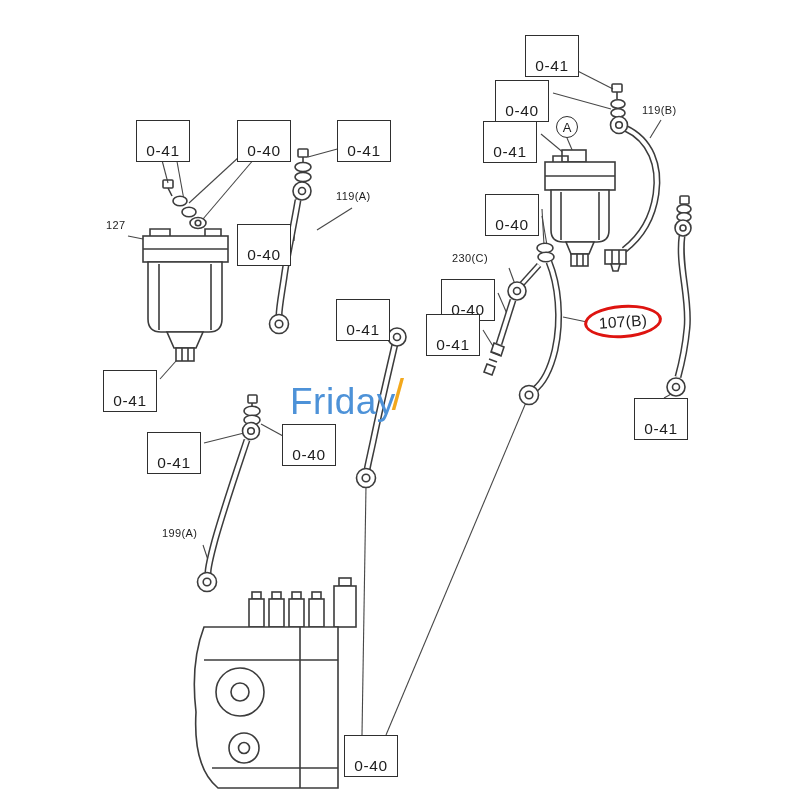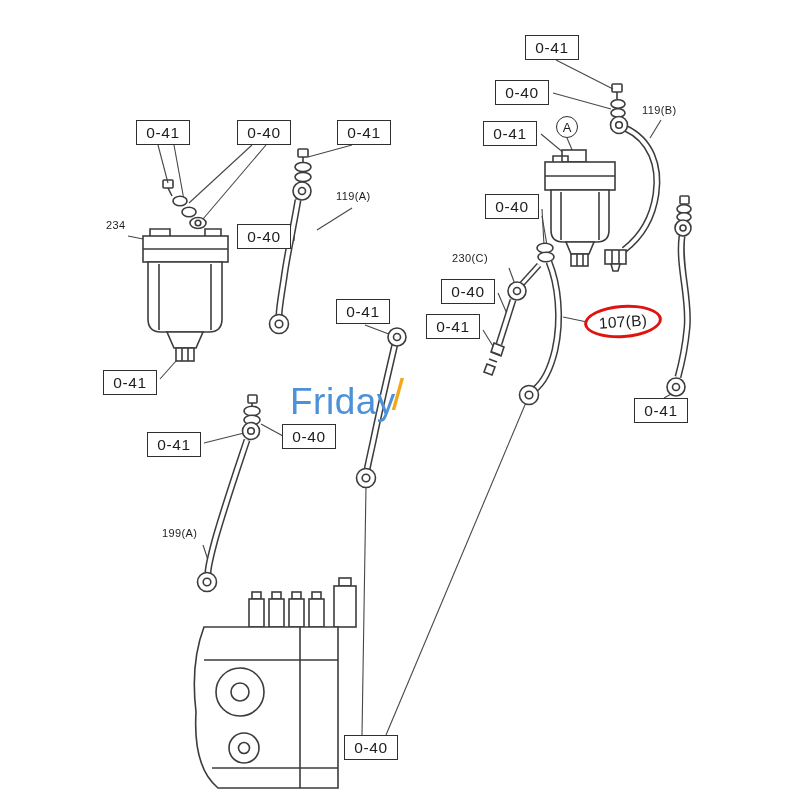--- a/index.html
+++ b/index.html
@@ -1,21 +1,21 @@
 <!DOCTYPE html>
 <html><head>
 <meta charset="utf-8">
 <style>
   * { margin:0; padding:0; box-sizing:border-box; }
   html,body { background:#ffffff; font-family:"Liberation Sans", sans-serif; }
   .stage { position:relative; width:800px; height:800px; background:#ffffff; overflow:hidden; }
   svg.drawing { position:absolute; left:0; top:0; }
   .co {
     position:absolute; border:1.6px solid #2f2f2f; background:#ffffff;
-    padding:2px 6px; font-size:15.5px; color:#1d1d1d; letter-spacing:0.6px;
+    padding:20px 6px; font-size:15.5px; color:#1d1d1d; letter-spacing:0.6px;
     min-width:54px; height:25px; text-align:center; line-height:19px;
   }
   .plain { position:absolute; font-size:11px; color:#1d1d1d; letter-spacing:0.4px; }
   .marker-a {
     position:absolute; width:22px; height:22px; border:1.6px solid #2f2f2f; border-radius:50%;
     font-size:13px; color:#1d1d1d; display:flex; align-items:center; justify-content:center; background:#fff;
   }
   .hl {
     position:absolute; left:584px; top:305px; width:78px; height:33px;
     border:3.4px solid #de1410; border-radius:50%; transform:rotate(-4deg);
@@ -222,21 +222,21 @@
   <div class="co" style="left:237px;top:120px">0-40</div>
   <div class="co" style="left:337px;top:120px">0-41</div>
   <div class="co" style="left:237px;top:224px">0-40</div>
   <div class="co" style="left:103px;top:370px">0-41</div>
   <div class="co" style="left:336px;top:299px">0-41</div>
   <div class="co" style="left:634px;top:398px">0-41</div>
   <div class="co" style="left:147px;top:432px">0-41</div>
   <div class="co" style="left:282px;top:424px">0-40</div>
   <div class="co" style="left:344px;top:735px">0-40</div>
 
-  <div class="plain" style="left:106px;top:219px">234</div>
+  <div class="plain" style="left:106px;top:219px">127</div>
   <div class="plain" style="left:336px;top:190px">119(A)</div>
   <div class="plain" style="left:642px;top:104px">119(B)</div>
   <div class="plain" style="left:452px;top:252px">230(C)</div>
   <div class="plain" style="left:162px;top:527px">199(A)</div>
 
   <div class="marker-a" style="left:556px;top:116px">A</div>
 
   <div class="hl">107(B)</div>
 
 </div>

